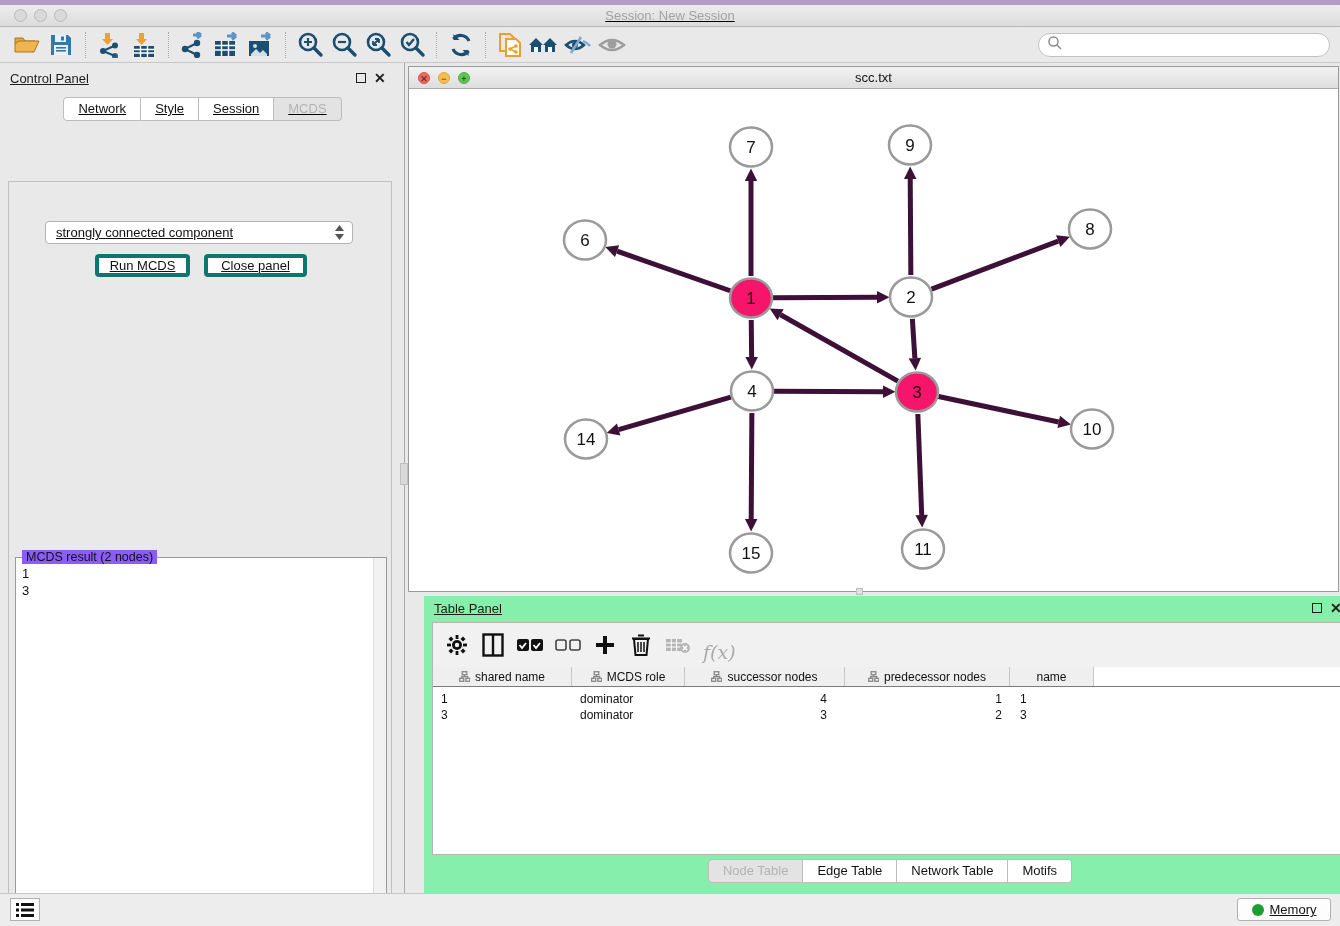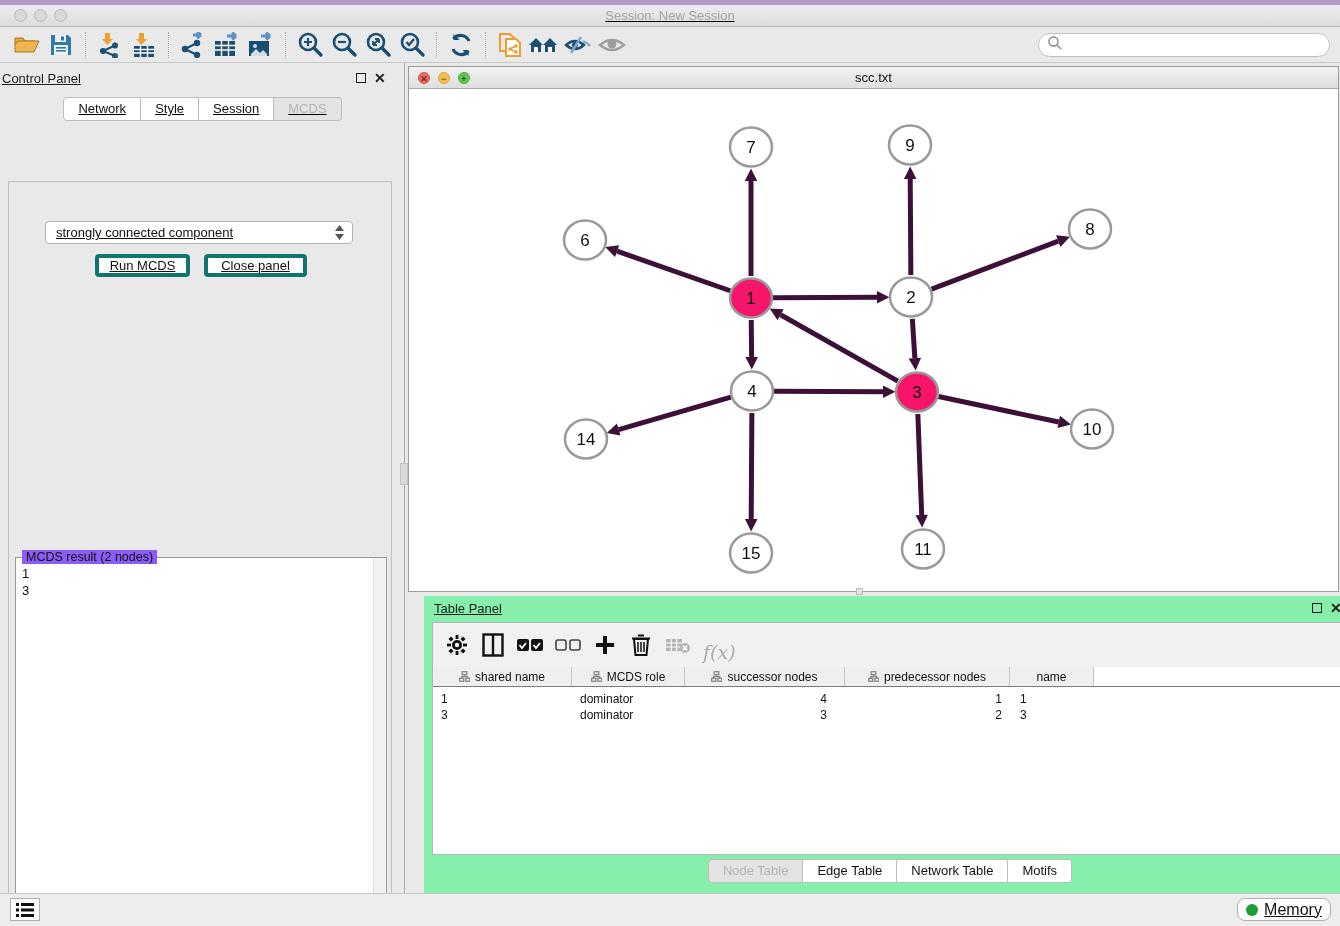--- a/index.html
+++ b/index.html
@@ -65,21 +65,21 @@
   .th-cell { background:#efefef; border-right:1px solid #c6c6c6; display:flex; align-items:center; justify-content:center; gap:5px; font-size:12px; color:#111; }
   .th-filler { flex:1; background:#fff; }
   .tp-row { position:absolute; left:0; width:100%; height:16px; display:flex; font-size:12px; color:#111; }
   .td-cell { display:flex; align-items:center; }
   #tp-tabs { position:absolute; left:0; top:263px; width:100%; display:flex; justify-content:center; }
   .fx-label { font-family:"DejaVu Serif", serif; font-style:italic; font-size:19px; color:#a9a9a9;margin-top:14px; }
 
   
   #statusbar { left:0; top:893px; width:1340px; height:33px; background:#ededed; border-top:1px solid #c6c6c6; }
   #list-btn { left:10px; top:4px; width:30px; height:23px; background:#fdfdfd; border:1px solid #b0b0b0; display:flex; align-items:center; justify-content:center; }
-  #memory-btn { left:1237px; top:4px; width:94px; height:23px; background:#fdfdfd; border:1px solid #b0b0b0; border-radius:8px; display:flex; align-items:center; justify-content:center; gap:6px; font-size:16px; color:#111; }
+  #memory-btn { left:1237px; top:4px; width:94px; height:23px; background:#fdfdfd; border:1px solid #b0b0b0; border-radius:3px; display:flex; align-items:center; justify-content:center; gap:6px; font-size:13px; color:#111; }
   #memory-dot { width:12px; height:12px; border-radius:50%; background:#1f9d35; }
 
   .divider-handle { left:400px; top:463px; width:8px; height:22px; background:#d9d9d9; border:1px solid #c0c0c0; }
 </style>
 </head>
 <body>
 
 <div id="top-stripe" class="abs"></div>
 <div id="titlebar" class="abs">
   <span class="traffic tl-gray" style="left:14px"></span>
@@ -229,21 +229,21 @@
   <span>
     <svg width="16" height="16" viewBox="0 0 16 16">
         <circle cx="6.5" cy="6.5" r="4.5" fill="none" stroke="#8a8a8a" stroke-width="1.5"></circle>
         <path d="M10 10 L14 14" stroke="#8a8a8a" stroke-width="1.5"></path>
       </svg>
   </span>
   <input id="search-input" placeholder="" style="">
 </div>
 
 <div id="control-panel" class="abs">
-  <span class="panel-title abs" style="left:2px; top:8px">Control Panel</span>
+  <span class="panel-title abs" style="left:10px; top:8px">Control Panel</span>
   <span class="panel-btns" style="left:356px; top:10px">
     <span class="float-glyph"></span>
     <span class="close-glyph">✕</span>
   </span>
   <div class="tabrow abs" style="left:0; top:34px; width:405px" id="cp-tabs">
       <span class="tab">Network</span>
       <span class="tab">Style</span>
       <span class="tab">Session</span>
       <span class="tab selected">MCDS</span>
     </div>

